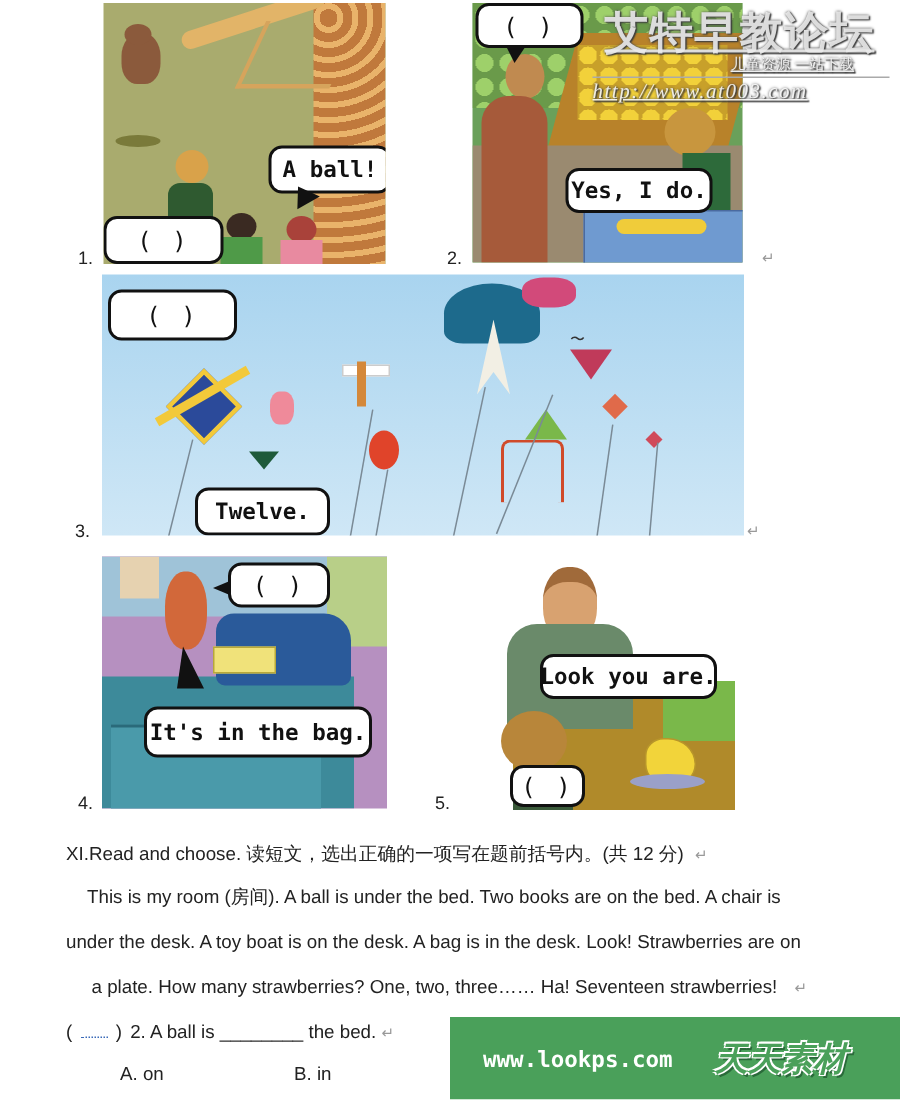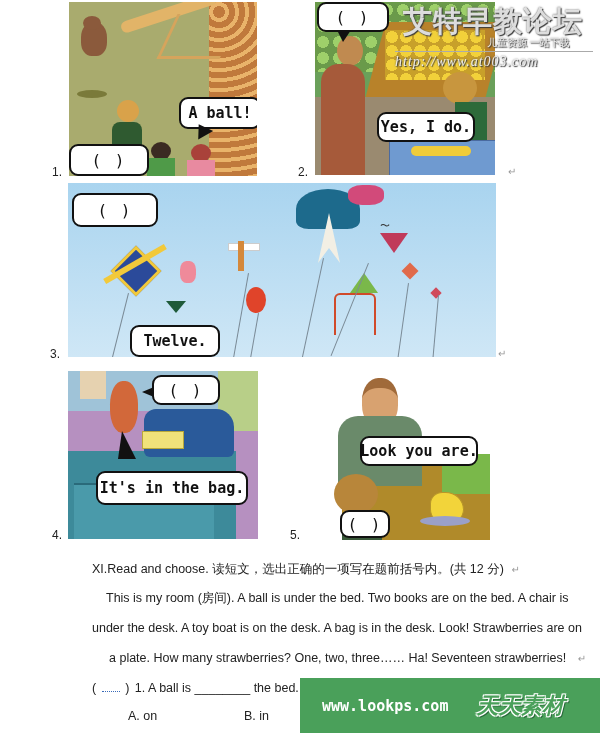--- a/index.html
+++ b/index.html
@@ -4,22 +4,22 @@
 <style>
   html,body{margin:0;padding:0;background:#fff;}
   body{width:600px;height:733px;position:relative;overflow:hidden;font-family:"Liberation Sans",sans-serif;color:#222;}
   .abs{position:absolute;}
   .pic{position:absolute;overflow:hidden;}
   .num{position:absolute;font-size:12px;color:#222;font-family:"Liberation Sans",sans-serif;}
   .ret{position:absolute;font-size:10px;color:#999;}
   .bubble{position:absolute;background:#fff;border:2px solid #111;border-radius:9px;font-family:"DejaVu Sans Mono","Liberation Mono",monospace;font-weight:bold;font-size:15px;color:#111;display:flex;align-items:center;justify-content:center;box-sizing:border-box;white-space:nowrap;}
   .paren{font-weight:normal;font-size:16px;letter-spacing:2px;}
   .tail{position:absolute;width:0;height:0;}
-  .line{position:absolute;font-size:12.5px;color:#222;white-space:nowrap;margin-left:48px;}
-  .wm-text{position:absolute;font-family:"Liberation Serif",serif;color:rgba(255,255,255,0.85);text-shadow:0 0 2px #555,1px 1px 1px #333;}
+  .line{position:absolute;font-size:12.5px;color:#222;white-space:nowrap;}
+  .wm-text{position:absolute;font-family:"Liberation Serif",serif;color:rgba(255,255,255,0.85);text-shadow:0 0 2px #555,1px 1px 1px #333;text-decoration:underline;}
   .banner{position:absolute;left:300px;top:678px;width:300px;height:55px;background:#4aa05a;display:flex;align-items:center;}
   .kite-line{position:absolute;width:1px;background:#7a8a96;transform-origin:top left;}
 </style>
 </head>
 <body>
 
 <div class="pic" style="left:69px;top:2px;width:188px;height:174px;background:#a9ab6e;">
 
   <div class="abs" style="left:140px;top:0;width:48px;height:174px;background:repeating-radial-gradient(circle at 10px 10px,#c0793c 0 6px,#e9b36a 6px 10px);"></div>
   <div class="abs" style="left:50px;top:5px;width:100px;height:12px;background:#e2b468;transform:rotate(-18deg);border-radius:6px;"></div>
@@ -160,21 +160,21 @@
 <div class="line" style="left:44px;top:621px;">under the desk. A toy boat is on the desk. A bag is in the desk. Look! Strawberries are on</div>
 <div class="line" style="left:61px;top:651px;">
   <span>a plate. How many strawberries? One, two, three…… Ha! Seventeen strawberries!</span>
   <span class="ret" style="position:static;margin-left:8px;">↵</span>
 </div>
 
 <div class="line" style="left:44px;top:681px;">
   <span>(</span>
   <span style="display:inline-block;width:18px;height:8px;border-bottom:1px dotted #3a6ab8;margin:0 2px;"></span>
   <span>)</span>
-  <span style="margin-left:2px;">1. A ball is ________  the bed.</span>
+  <span style="margin-left:2px;">2. A ball is ________  the bed.</span>
   <span class="ret" style="position:static;">↵</span>
 </div>
 <div class="line" style="left:80px;top:709px;">A. on</div>
 <div class="line" style="left:196px;top:709px;">B. in</div>
 
 <div class="banner">
   <span style="margin-left:22px;font-family:'DejaVu Sans Mono',monospace;font-weight:bold;font-size:15px;color:#fff;">www.lookps.com</span>
   <span style="margin-left:28px;font-family:'DejaVu Serif',serif;font-size:22px;font-weight:bold;font-style:italic;color:#4aa05a;text-shadow:-1px -1px 0 #fff,1px -1px 0 #fff,-1px 1px 0 #fff,1px 1px 0 #fff,2px 2px 0 #2a6a3a;">天天素材</span>
 </div>
 

